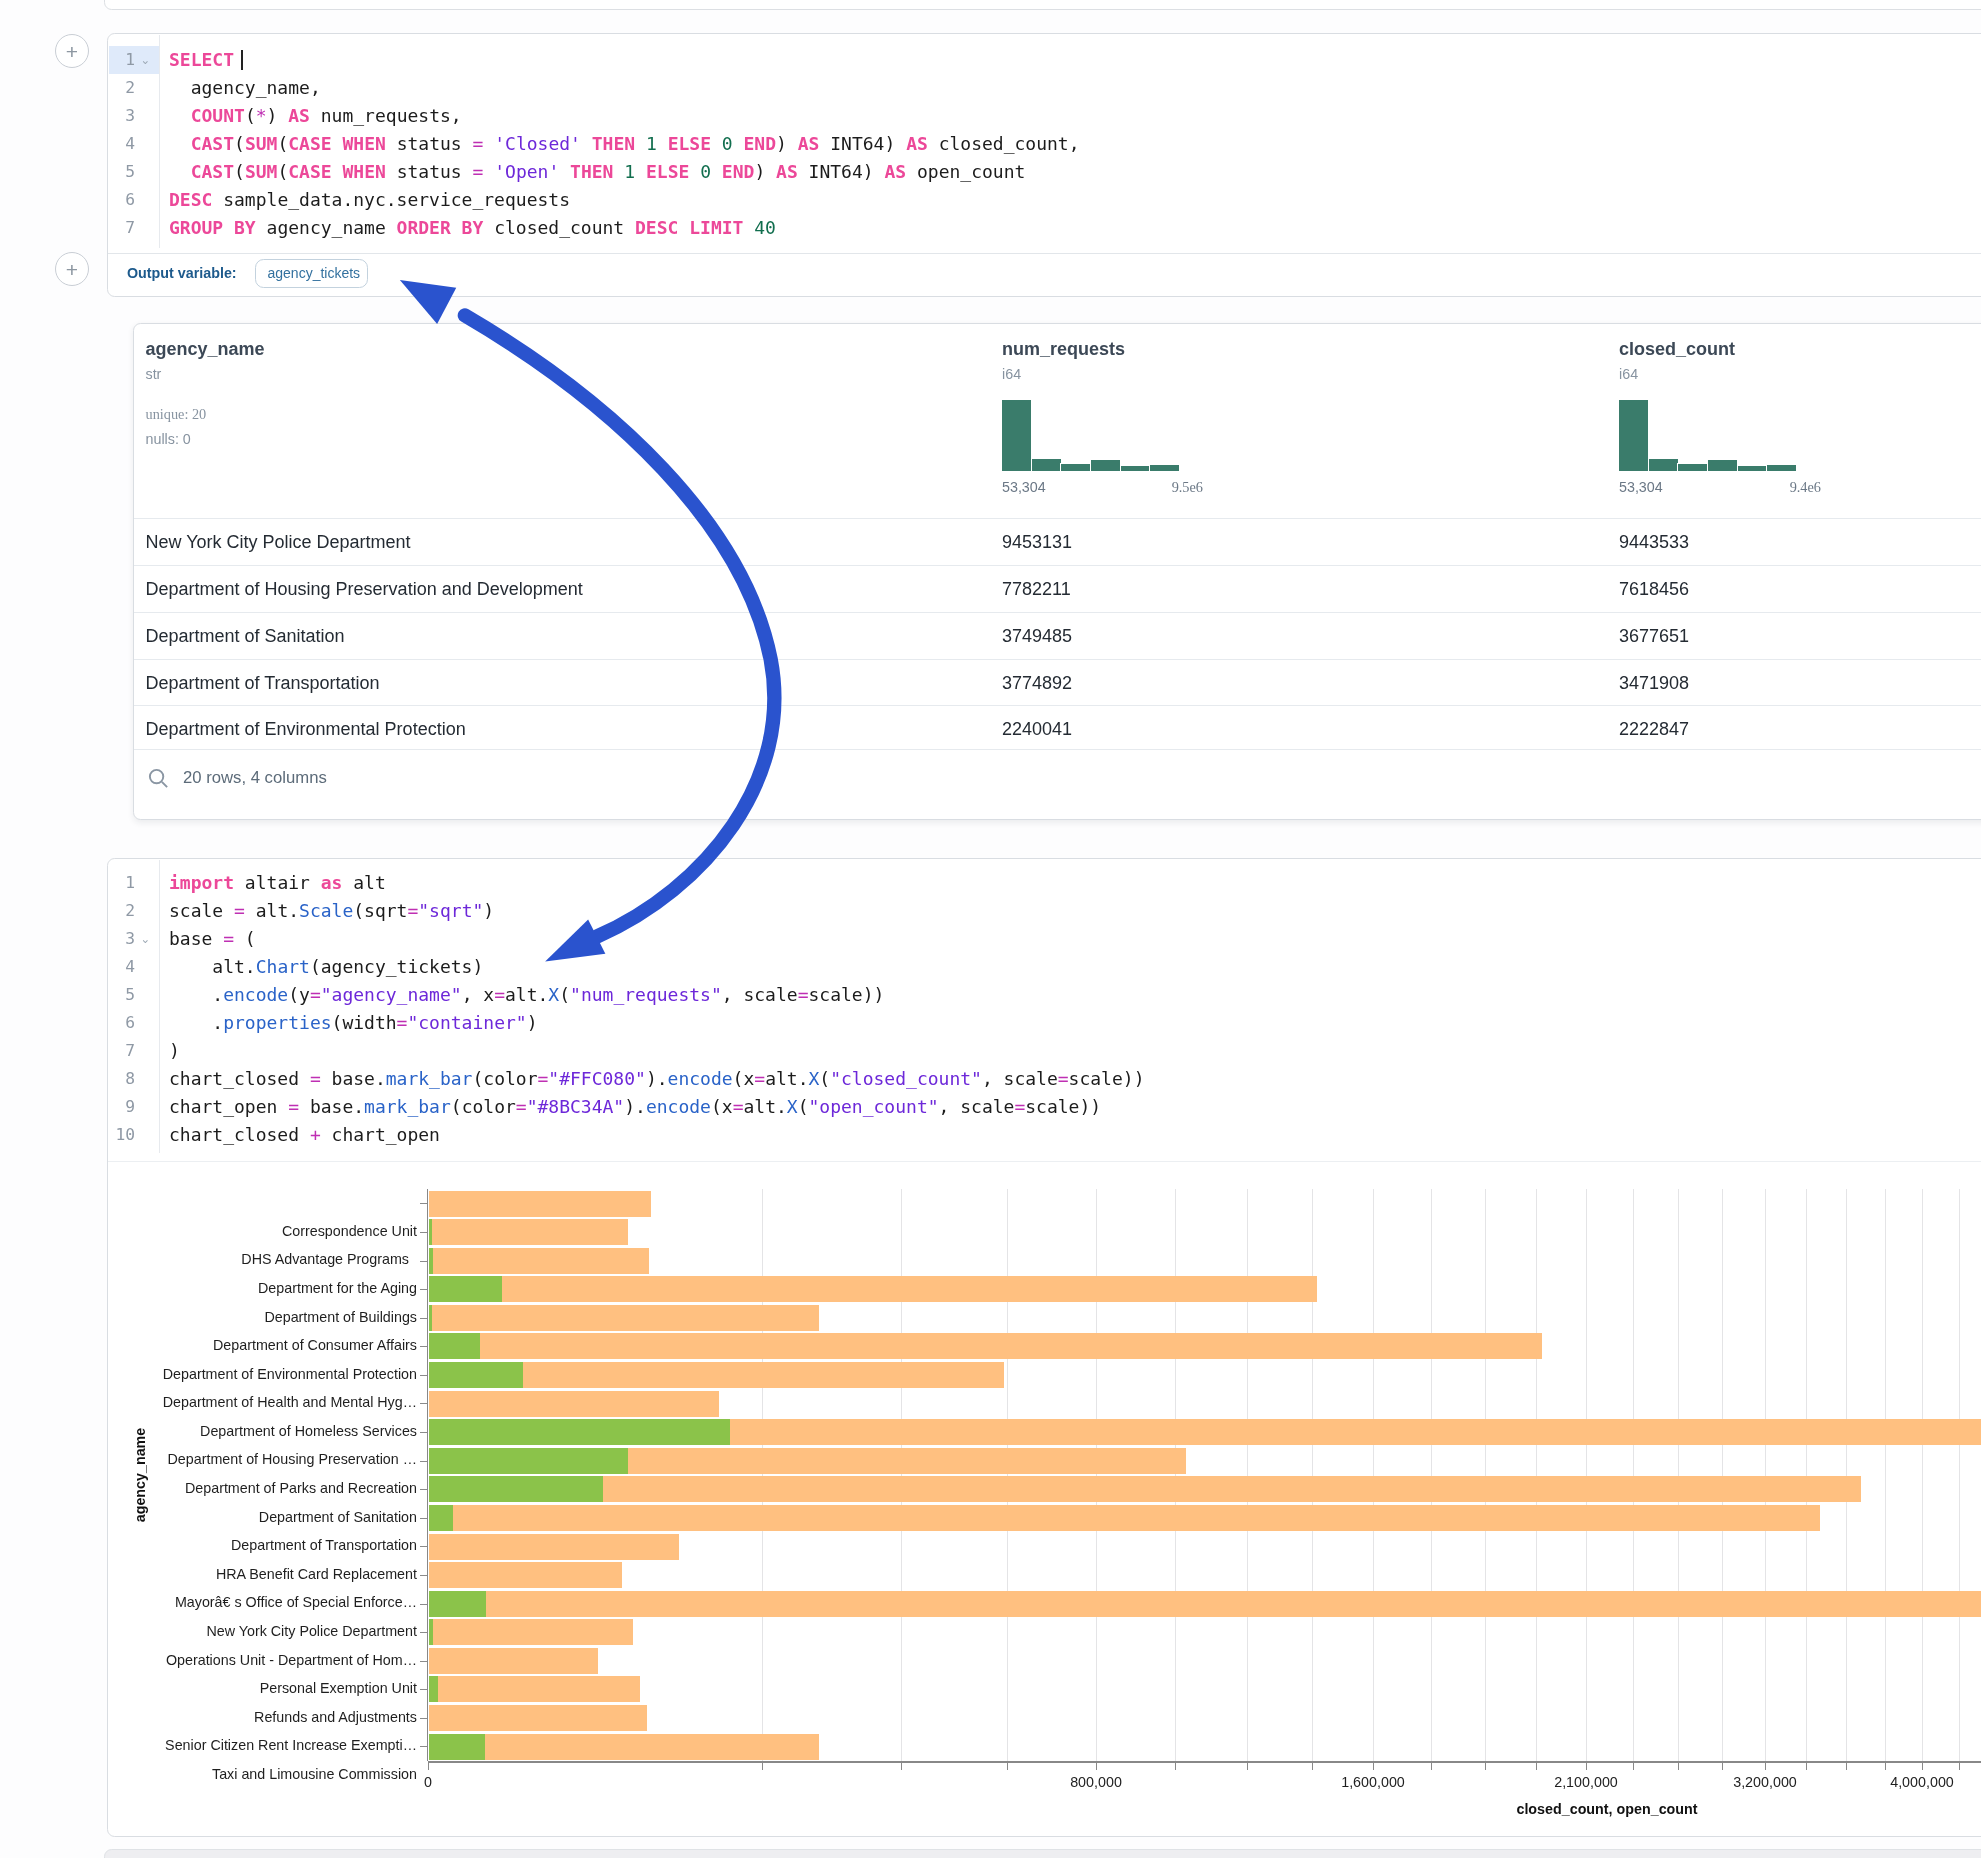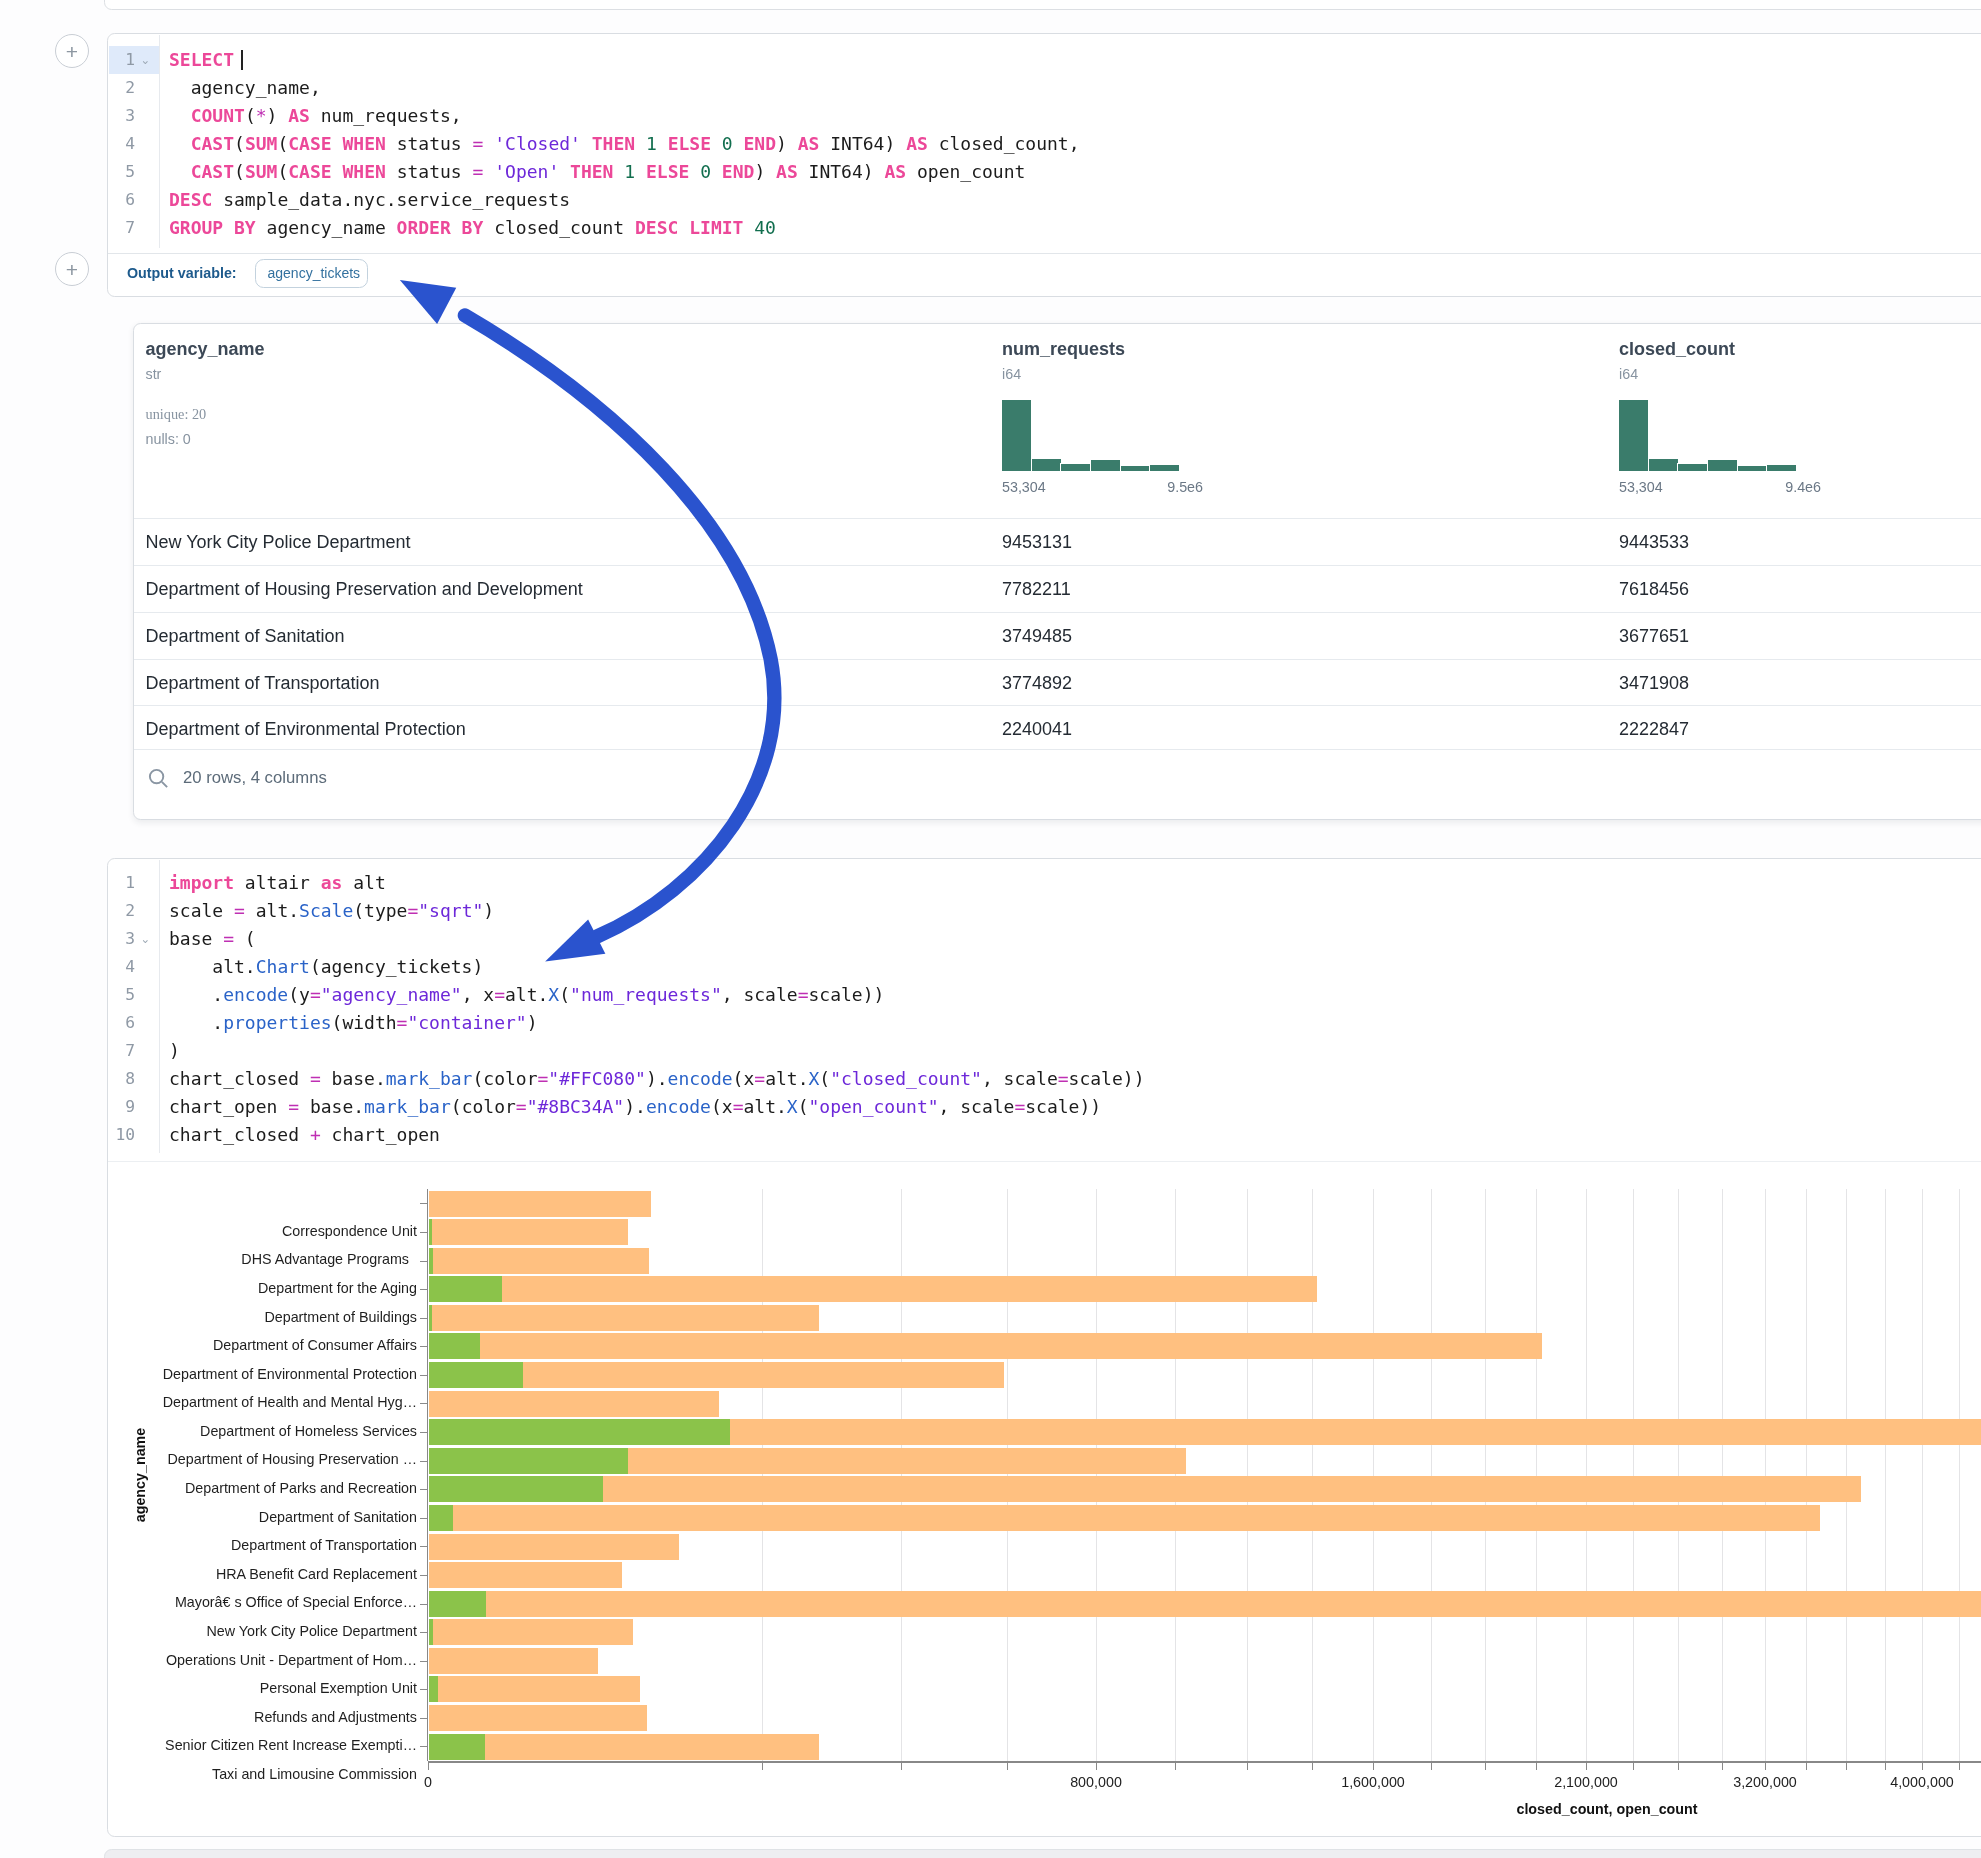--- a/index.html
+++ b/index.html
@@ -39,21 +39,21 @@
   .ov-pill span{display:block;margin:4.8px 0 0 11.5px;font-size:14px;color:#33719f;white-space:nowrap;}
   
   .table-card{position:absolute;left:133px;top:323px;width:1870px;height:497px;background:#fff;
               border:1px solid #d9dde2;border-radius:7.6px;box-shadow:0 2.9px 6.7px rgba(25,39,52,.08);box-sizing:border-box;}
   .colname{position:absolute;font-size:18px;font-weight:bold;color:#3c4856;}
   .coltype{position:absolute;font-size:14.3px;color:#8793a0;}
   .colmeta{position:absolute;font-size:14.3px;color:#8793a0;}
   .hist{position:absolute;width:178px;height:71px;}
   .hist div{position:absolute;bottom:0;background:#3a7c6b;outline:1px solid #fff;}
   .hist-min{position:absolute;font-size:14.3px;color:#6b7886;}
-  .hist-max{position:absolute;font-size:14.3px;color:#6b7886;text-align:right;}
+  .hist-max{position:absolute;font-size:14.3px;color:#6b7886;text-align:right;font-family:Liberation Serif, serif;}
   .t-row{position:absolute;left:0;width:100%;height:47px;border-top:1px solid #e6eaee;}
   .t-row span{position:absolute;top:13.4px;font-size:18px;color:#242b33;white-space:nowrap;}
   .t-footer{position:absolute;left:0;bottom:0;width:100%;height:69px;border-top:1px solid #e6eaee;}
   .t-footer .txt{position:absolute;left:49px;top:18px;font-size:16.7px;color:#5c6b79;}
   
   .ylab{position:absolute;width:306px;text-align:right;font-size:14.3px;color:#1f1f1f;white-space:nowrap;
         overflow:hidden;margin-top:28px;}
   .ytick{position:absolute;width:6.7px;height:1px;background:#8a8a8a;}
   .gline{position:absolute;width:1px;background:#e4e4e6;}
   .bar{position:absolute;height:26px;}
@@ -156,21 +156,21 @@
       <line x1="15.5" y1="15.5" x2="21" y2="21" stroke="#8a96a3" stroke-width="2"></line>
     </svg>
     <span class="txt">20 rows, 4 columns</span>
   </div>
 </section>
 
 <section class="cell" style="left:107px;top:858px;width:1893px;height:979px;">
   <div class="gutter-sep" style="left:51px;top:1px;height:293px;"></div>
   <div id="py-code" class="code-area" style="top:9.6px;left:0;">
       <div class="cl"><span class="ln">1</span><span class="src"><span class="kw">import</span><span class="pl"> altair </span><span class="kw">as</span><span class="pl"> alt</span></span></div>
-      <div class="cl"><span class="ln">2</span><span class="src"><span class="pl">scale </span><span class="op">=</span><span class="pl"> alt.</span><span class="fn">Scale</span><span class="pl">(type</span><span class="op">=</span><span class="str">"sqrt"</span><span class="pl">)</span></span></div>
+      <div class="cl"><span class="ln">2</span><span class="src"><span class="pl">scale </span><span class="op">=</span><span class="pl"> alt.</span><span class="fn">Scale</span><span class="pl">(sqrt</span><span class="op">=</span><span class="str">"sqrt"</span><span class="pl">)</span></span></div>
       <div class="cl"><span class="ln">3</span><span class="fold">⌄</span><span class="src"><span class="pl">base </span><span class="op">=</span><span class="pl"> (</span></span></div>
       <div class="cl"><span class="ln">4</span><span class="src"><span class="pl">    alt.</span><span class="fn">Chart</span><span class="pl">(agency_tickets)</span></span></div>
       <div class="cl"><span class="ln">5</span><span class="src"><span class="pl">    .</span><span class="fn">encode</span><span class="pl">(y</span><span class="op">=</span><span class="str">"agency_name"</span><span class="pl">, x</span><span class="op">=</span><span class="pl">alt.</span><span class="fn">X</span><span class="pl">(</span><span class="str">"num_requests"</span><span class="pl">, scale</span><span class="op">=</span><span class="pl">scale))</span></span></div>
       <div class="cl"><span class="ln">6</span><span class="src"><span class="pl">    .</span><span class="fn">properties</span><span class="pl">(width</span><span class="op">=</span><span class="str">"container"</span><span class="pl">)</span></span></div>
       <div class="cl"><span class="ln">7</span><span class="src"><span class="pl">)</span></span></div>
       <div class="cl"><span class="ln">8</span><span class="src"><span class="pl">chart_closed </span><span class="op">=</span><span class="pl"> base.</span><span class="fn">mark_bar</span><span class="pl">(color</span><span class="op">=</span><span class="str">"#FFC080"</span><span class="pl">).</span><span class="fn">encode</span><span class="pl">(x</span><span class="op">=</span><span class="pl">alt.</span><span class="fn">X</span><span class="pl">(</span><span class="str">"closed_count"</span><span class="pl">, scale</span><span class="op">=</span><span class="pl">scale))</span></span></div>
       <div class="cl"><span class="ln">9</span><span class="src"><span class="pl">chart_open </span><span class="op">=</span><span class="pl"> base.</span><span class="fn">mark_bar</span><span class="pl">(color</span><span class="op">=</span><span class="str">"#8BC34A"</span><span class="pl">).</span><span class="fn">encode</span><span class="pl">(x</span><span class="op">=</span><span class="pl">alt.</span><span class="fn">X</span><span class="pl">(</span><span class="str">"open_count"</span><span class="pl">, scale</span><span class="op">=</span><span class="pl">scale))</span></span></div>
       <div class="cl"><span class="ln">10</span><span class="src"><span class="pl">chart_closed </span><span class="op">+</span><span class="pl"> chart_open</span></span></div>
     </div>
   <div style="position:absolute;left:0;right:0;top:302px;height:1px;background:#eceff2;"></div>

